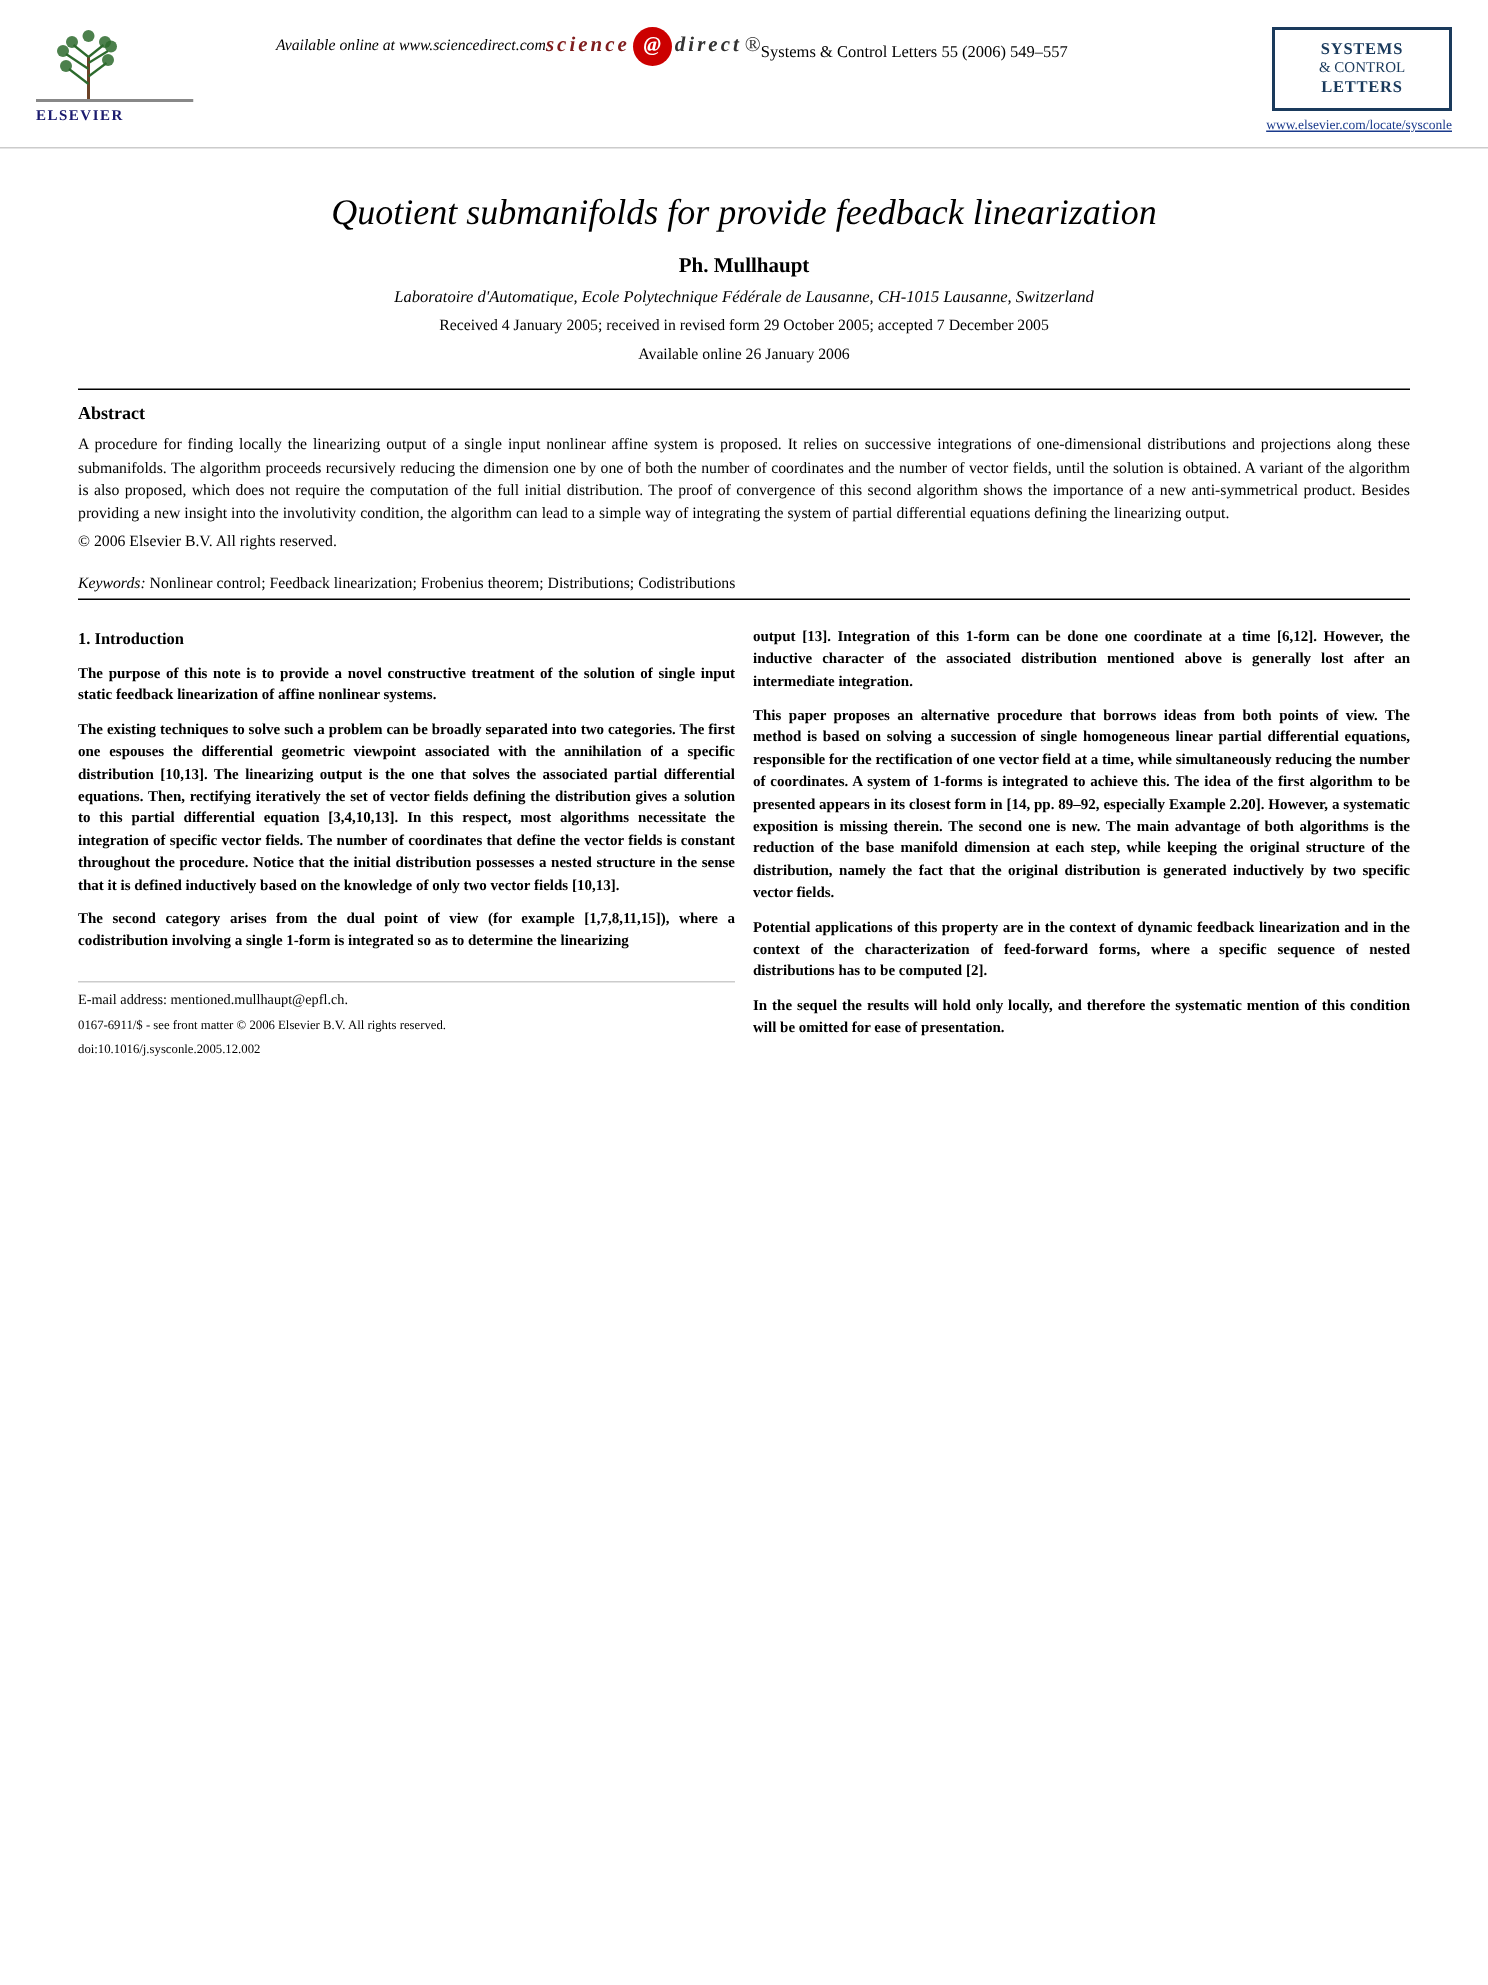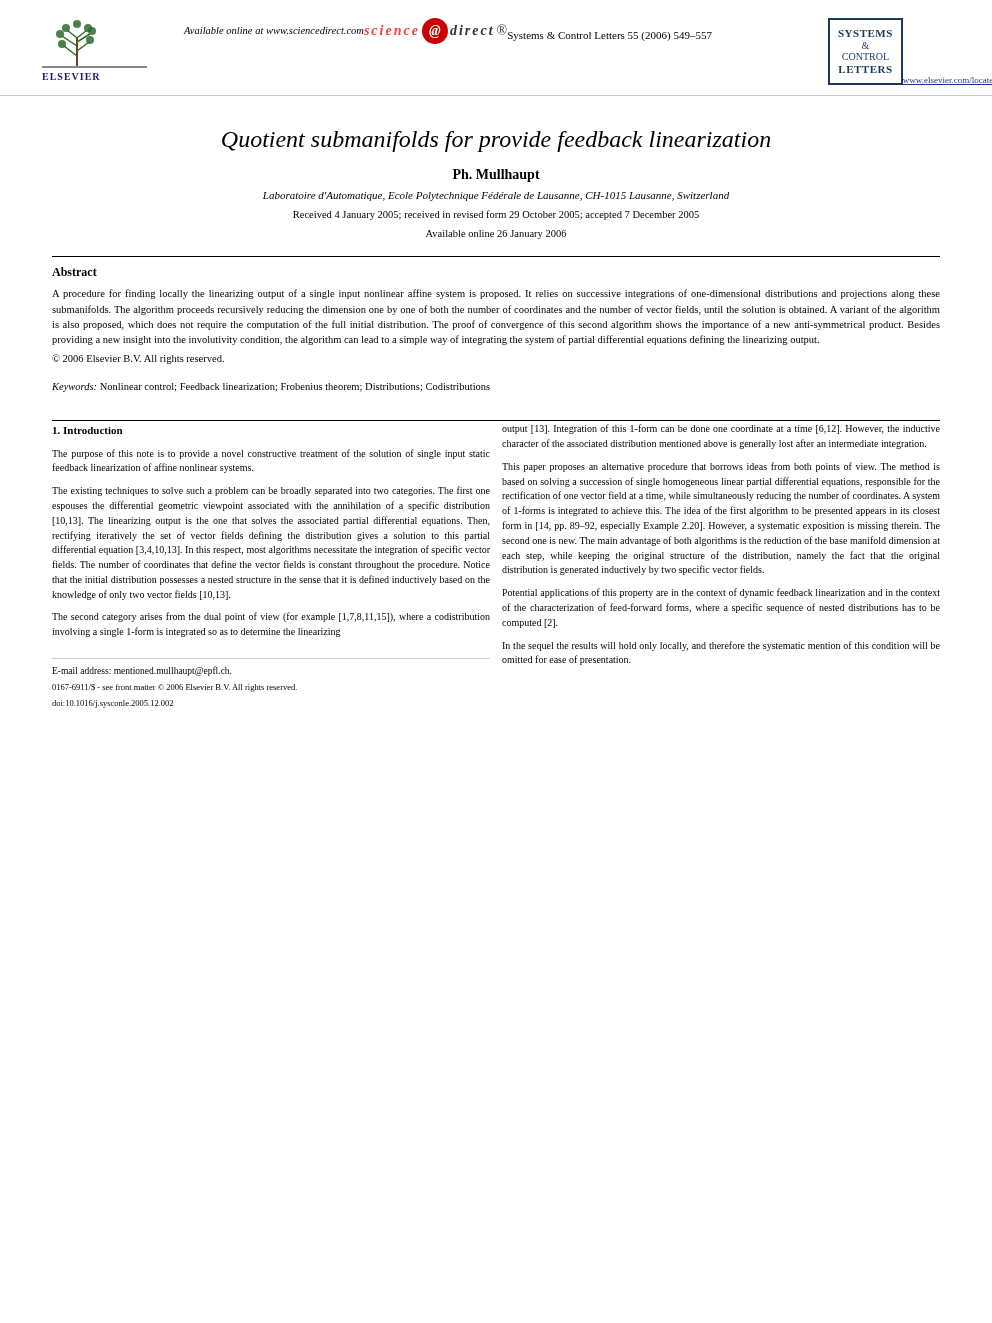--- a/index.html
+++ b/index.html
@@ -21,21 +21,21 @@
       display: flex;
       align-items: flex-start;
       justify-content: space-between;
       padding: 18px 24px 0 24px;
       border-bottom: 1px solid #ccc;
       padding-bottom: 10px;
     }
     .header-left {
       display: flex;
       flex-direction: column;
-      align-items: center;
+      align-items: flex-start;
       width: 140px;
     }
     .header-center {
       display: flex;
       align-items: center;
       flex: 1;
       padding: 0 20px;
     }
     .available-online {
       font-size: 10.5px;
@@ -44,20 +44,21 @@
       margin-bottom: 4px;
     }
     .journal-name {
       font-size: 11px;
       color: #000;
       margin-top: 6px;
       text-align: center;
     }
     .header-right {
       display: flex;
+      flex-direction: column;
       align-items: flex-end;
       width: 140px;
     }
     .elsevier-url {
       font-size: 9px;
       color: #1a3a8c;
       margin-top: 4px;
       text-decoration: underline;
       text-align: right;
     }
@@ -120,23 +121,23 @@
     .keywords-line {
       font-size: 10.5px;
       margin-top: 17px;
     }
     .keywords-line em { font-style: italic; }
 
     
     .body-section {
       display: flex;
       gap: 12px;
-      margin-top: 28px;
+      margin-top: 4px;
       border-top: 1px solid #000;
-      padding-top: 1px;
+      padding-top: 18px;
     }
     .col-left {
       flex: 1;
       font-size: 10px;
       line-height: 1.48;
       text-align: justify;
     }
     .col-right {
       flex: 1;
       font-size: 10px;
@@ -146,20 +147,21 @@
     .section-heading {
       font-size: 11px;
       font-weight: bold;
       margin-bottom: 8px;
     }
     .body-para {
       margin-bottom: 8px;
       font-size: 10px;
       line-height: 1.48;
       text-align: justify;
+      font-weight: bold;
     }
     .footnote-line {
       border-top: 1px solid #ccc;
       margin-top: 18px;
       padding-top: 5px;
       font-size: 9px;
     }
     .footnote-email {
       font-size: 9.5px;
     }
@@ -173,21 +175,21 @@
       display: flex;
       align-items: center;
       gap: 2px;
       justify-content: center;
       margin-bottom: 2px;
     }
     .sd-science {
       font-size: 14px;
       font-style: italic;
       font-weight: bold;
-      color: #ef4444;
+      color: #7f1d1d;
       letter-spacing: 2px;
     }
     .sd-circle {
       width: 26px;
       height: 26px;
       border-radius: 50%;
       background: #c00;
       display: flex;
       align-items: center;
       justify-content: center;

